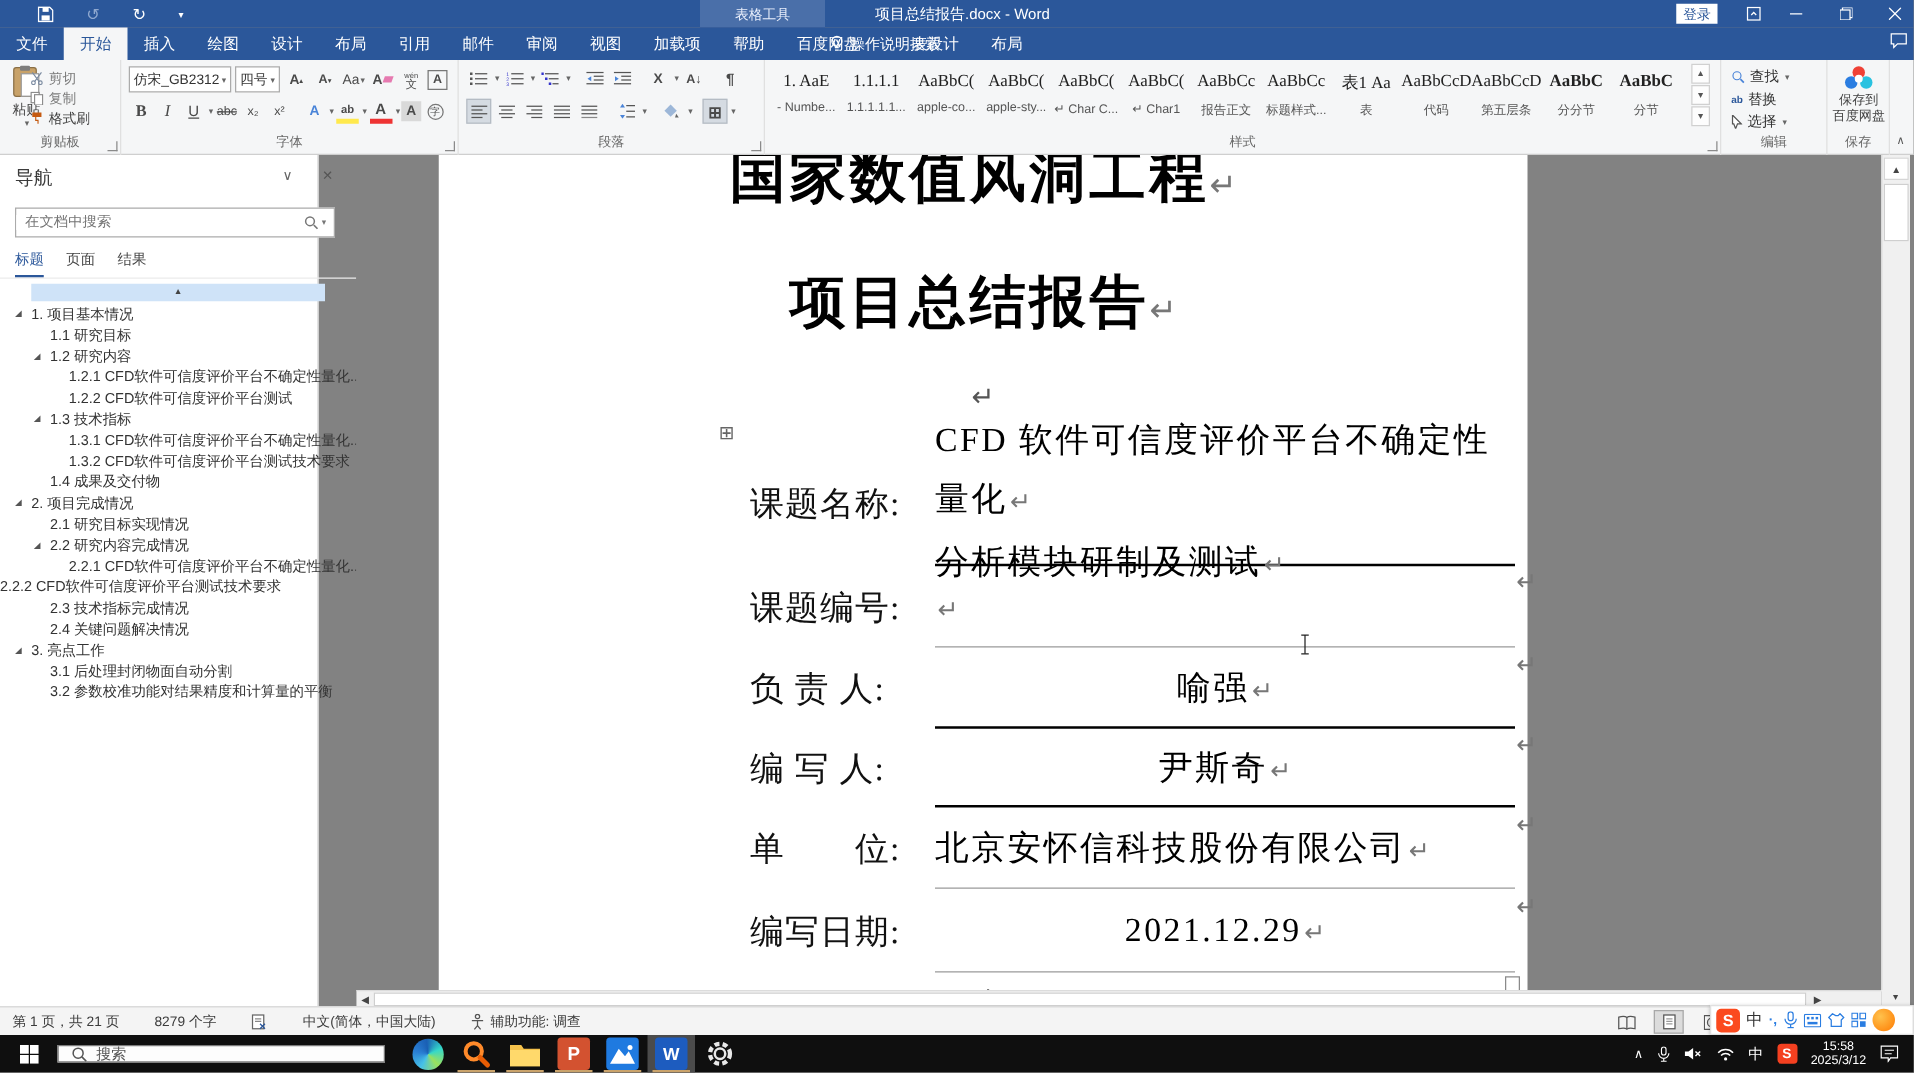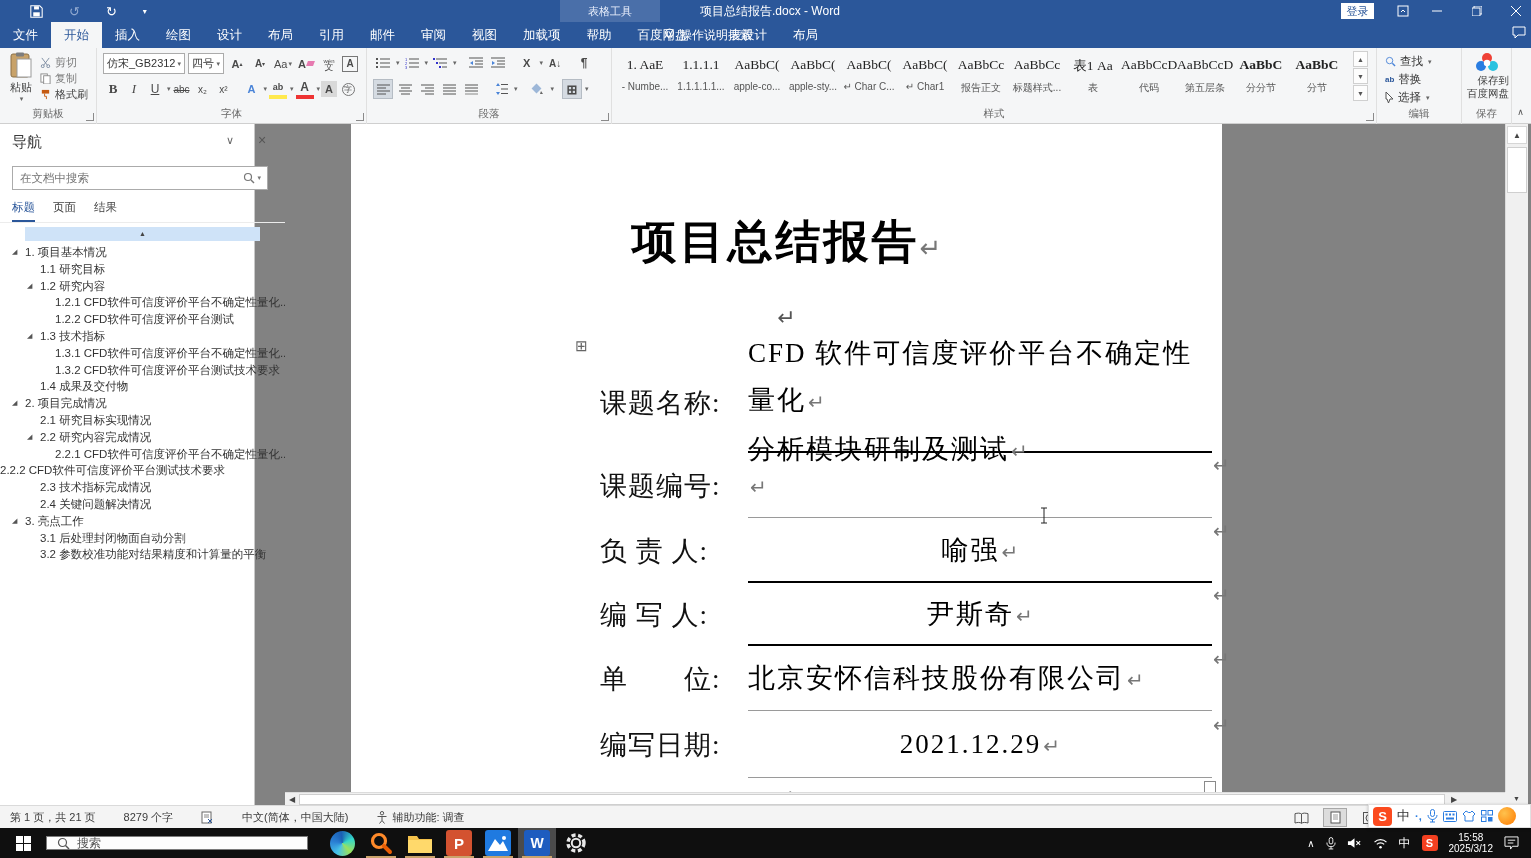--- a/index.html
+++ b/index.html
@@ -29,21 +29,21 @@
   .group { position:absolute; top:0; height:76px; border-right:1px solid #e0e0e0; }
   .gname { position:absolute; bottom:3px; left:0; right:0; text-align:center; font-size:10.5px; color:#696969; }
   .launcher { position:absolute; right:2px; bottom:3px; width:8px; height:8px; border-right:1.5px solid #8a8a8a; border-bottom:1.5px solid #8a8a8a; }
   .sbtn { display:inline-flex; align-items:center; justify-content:center; height:20px; min-width:20px; color:#4a4a4a; }
   .drop { font-size:7px; color:#666; margin-left:1px; }
   .combo { background:#fff; border:1px solid #ababab; height:21px; display:flex; align-items:center; font-size:11px; color:#333; padding:0 3px; justify-content:space-between; }
 
   
   #g-clip { left:0; width:97px; }
   #paste { position:absolute; left:6px; top:4px; width:30px; height:58px; text-align:center; }
-  #clip-small { position:absolute; left:40px; top:6px; }
+  #clip-small { position:absolute; left:24px; top:6px; }
   .clip-row { display:flex; align-items:center; gap:4px; height:16px; color:#7c7c7c; font-size:11px; }
   .clip-row.en { color:#444; }
 
   
   #g-font { left:97px; width:270px; }
   #font-row1, #font-row2 { position:absolute; left:6px; display:flex; align-items:center; }
   #font-row1 { top:5px; gap:3px; }
   #font-row2 { top:31px; gap:1px; }
   .bI { font-family:"Liberation Serif", serif; font-weight:bold; font-size:13px; }
   .iI { font-family:"Liberation Serif", serif; font-style:italic; font-size:13px; }
@@ -66,21 +66,21 @@
   .sprev { font-family:"Liberation Serif", serif; font-size:13.5px; color:#222; white-space:nowrap; height:24px; }
   .style-item.b .sprev { font-weight:bold; }
   .sname { font-size:10px; color:#555; white-space:nowrap; }
   #styles-scroll { position:absolute; right:8px; top:3px; width:15px; }
   .sscr { width:15px; height:16px; background:#fdfdfd; border:1px solid #d0d0d0; font-size:7px; color:#555; display:flex; align-items:center; justify-content:center; margin-bottom:1px; }
 
   
   #g-edit { left:1377px; width:85px; }
   .edit-row { position:absolute; left:8px; display:flex; align-items:center; gap:4px; font-size:11.5px; color:#333; }
   #g-save { left:1462px; width:50px; }
-  #save-btn { position:absolute; left:3px; top:4px; width:44px; text-align:right; font-size:10.5px; color:#444; line-height:13px; }
+  #save-btn { position:absolute; left:3px; top:4px; width:44px; text-align:center; font-size:10.5px; color:#444; line-height:13px; }
   #ribbon-collapse { position:absolute; left:1512px; top:56px; width:17px; height:16px; color:#555; font-size:9px; display:flex; align-items:center; justify-content:center; }
 
   
   #navpane { position:absolute; left:0; top:124px; width:255px; height:681px; background:#fff; border-right:1px solid #c8c8c8; }
   #nav-title { position:absolute; left:12px; top:9px; font-size:15px; color:#3b3b3b; }
   #nav-chev { position:absolute; left:226px; top:10px; color:#666; font-size:11px; }
   #nav-close { position:absolute; left:258px; top:8px; color:#555; font-size:14px; }
   #nav-search { position:absolute; left:12px; top:42px; width:256px; height:24px; border:1px solid #ababab; background:#fff; display:flex; align-items:center; }
   #nav-search input { border:none; outline:none; flex:1; font-size:11.5px; color:#555; padding-left:7px; font-family:"Liberation Sans",sans-serif; }
   #nav-tabs { position:absolute; left:12px; top:76px; display:flex; gap:18px; font-size:11.5px; color:#444; }
@@ -618,20 +618,21 @@
       <div class="tree-item" style="padding-left: 40px;"><span>2.3 技术指标完成情况</span></div>
       <div class="tree-item" style="padding-left: 40px;"><span>2.4 关键问题解决情况</span></div>
       <div class="tree-item" style="padding-left: 25px;"><span class="ex" style="left: 12px;">◢</span><span>3. 亮点工作</span></div>
       <div class="tree-item" style="padding-left: 40px;"><span>3.1 后处理封闭物面自动分割</span></div>
       <div class="tree-item" style="padding-left: 40px;"><span>3.2 参数校准功能对结果精度和计算量的平衡</span></div>
     </div>
 </div>
 
 <div id="docarea">
   <div id="page">
+    <div class="h1" style="top:-5px"><span>国家数值风洞工程</span><span class="pmark">↵</span></div>
     <div class="h1" style="top:95px"><span>项目总结报告</span><span class="pmark">↵</span></div>
     <div id="center-pilcrow">↵</div>
     <div id="tbl-handle">⊞</div>
 
     <div id="doc-fields">
         <div class="frow r1">
           <div class="flabel">课题名称:</div>
           <div class="fvalue">
             <div><span>CFD 软件可信度评价平台不确定性量化</span><span class="pmark">↵</span></div>
             <div><span>分析模块研制及测试</span><span class="pmark">↵</span></div>

